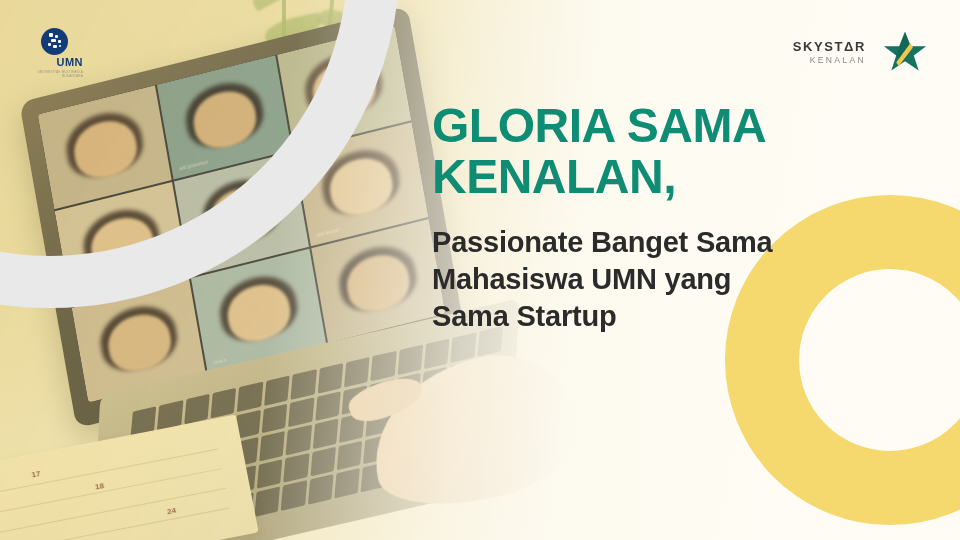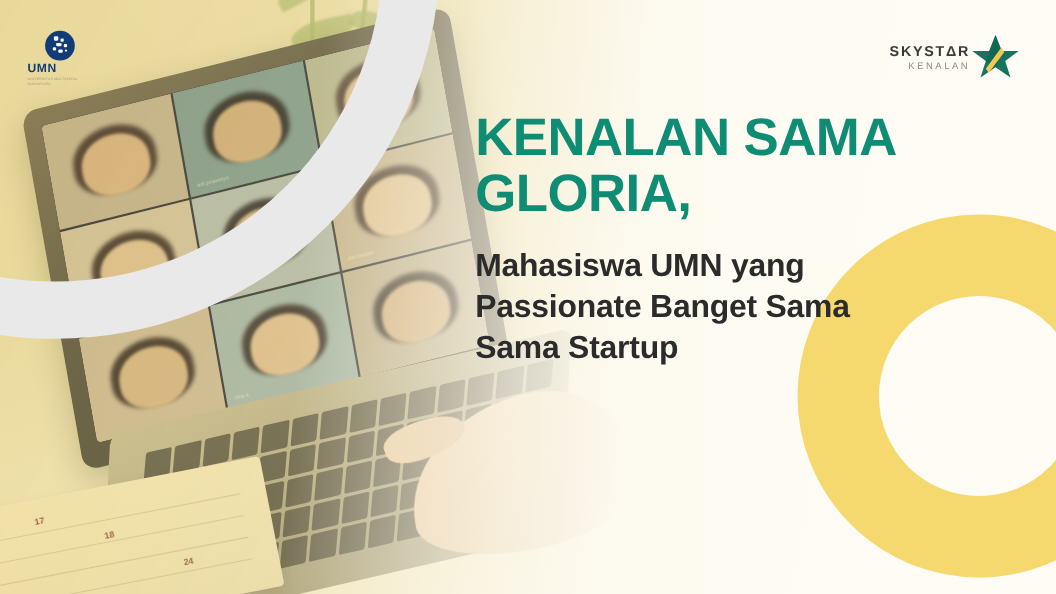--- a/index.html
+++ b/index.html
@@ -169,21 +169,21 @@
     position:absolute;
     left:725px; top:195px;
     width:330px; height:330px;
     border-radius:50%;
     border:74px solid #F5D96E;
   }
 
   
   .umn-logo {
     position:absolute; left:25px; top:28px;
-    width:58px; text-align:left; z-index:8;
+    width:58px; text-align:right; z-index:8;
   }
   .umn-mark {
     width:27px; height:27px; border-radius:50%;
     background:#123C78; margin:0 auto;
     position:relative;
   }
   .umn-mark i {
     position:absolute; background:#FFFFFF; border-radius:1px;
     display:block;
   }
@@ -191,21 +191,21 @@
     font-size:11px; font-weight:bold; color:#123C78;
     letter-spacing:.5px; margin-top:2px; line-height:1;
   }
   .umn-sub {
     font-size:3.1px; color:#8C8C7A; letter-spacing:.25px;
     margin-top:2px; line-height:1.35; opacity:.85;
   }
 
   .sv-logo {
     position:absolute; right:32px; top:30px;
-    display:flex; align-items:center; gap:0; z-index:8;
+    display:flex; align-items:center; gap:16px; z-index:8;
   }
   .sv-text { text-align:right; line-height:1; }
   .sv-name {
     font-size:13px; font-weight:bold; color:#3A3A3A;
     letter-spacing:1.6px;
   }
   .sv-ventures {
     font-size:8.6px; color:#8A8A8A; letter-spacing:2.3px;
     margin-top:3px;
   }
@@ -408,23 +408,23 @@
     </div>
     <svg class="sv-star" viewBox="0 0 100 100">
       <polygon points="50,4 63,37 98,37 70,58 81,92 50,71 19,92 30,58 2,37 37,37" fill="#157360"></polygon>
       <polygon points="50,4 63,37 50,71 30,58 37,37" fill="#0E5E4E" opacity=".55"></polygon>
       <polygon points="30,74 62,30 68,40 36,82" fill="#F2C94C"></polygon>
     </svg>
   </div>
 
   <div class="copy">
     <div class="headline">
-      <div>KENALAN SAMA</div>
-      <div>GLORIA,</div>
+      <div>GLORIA SAMA</div>
+      <div>KENALAN,</div>
     </div>
     <div class="subhead">
+      <div>Passionate Banget Sama</div>
       <div>Mahasiswa UMN yang</div>
-      <div>Passionate Banget Sama</div>
       <div>Sama Startup</div>
     </div>
   </div>
 
 </div>
 
 </body></html>

